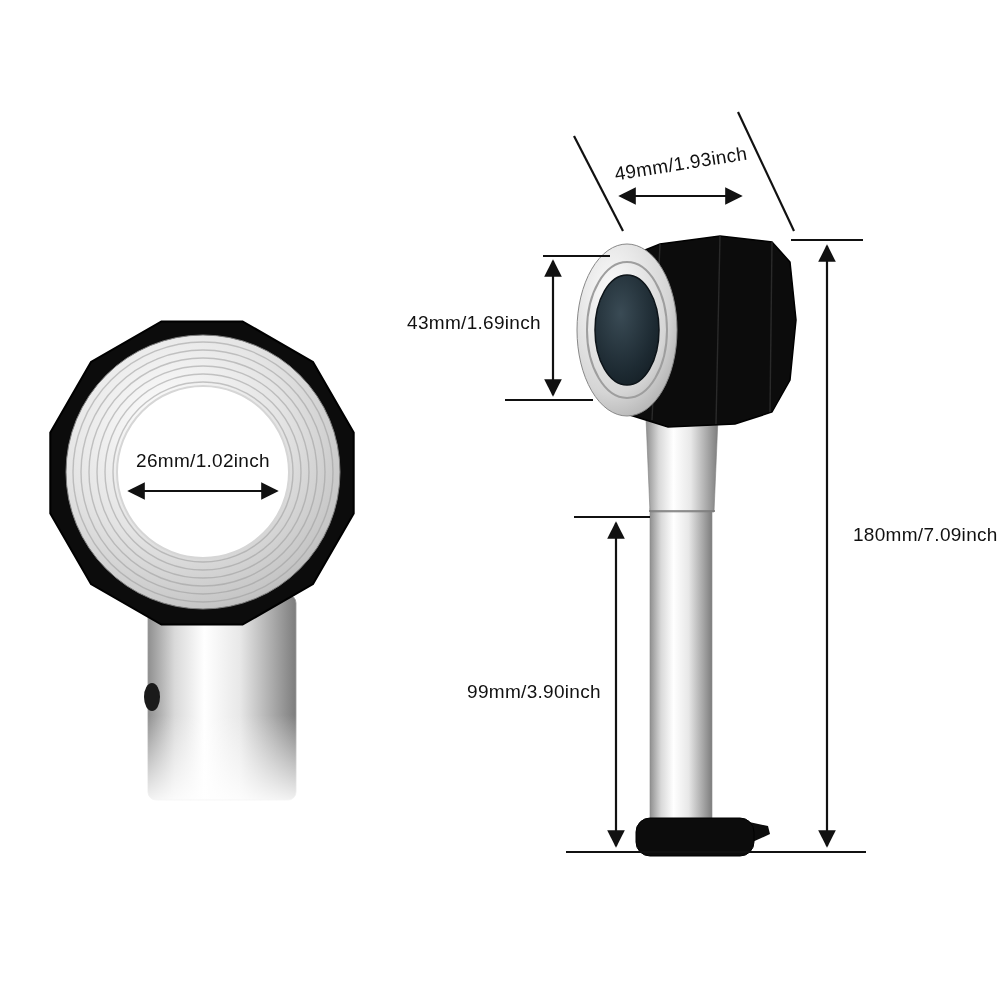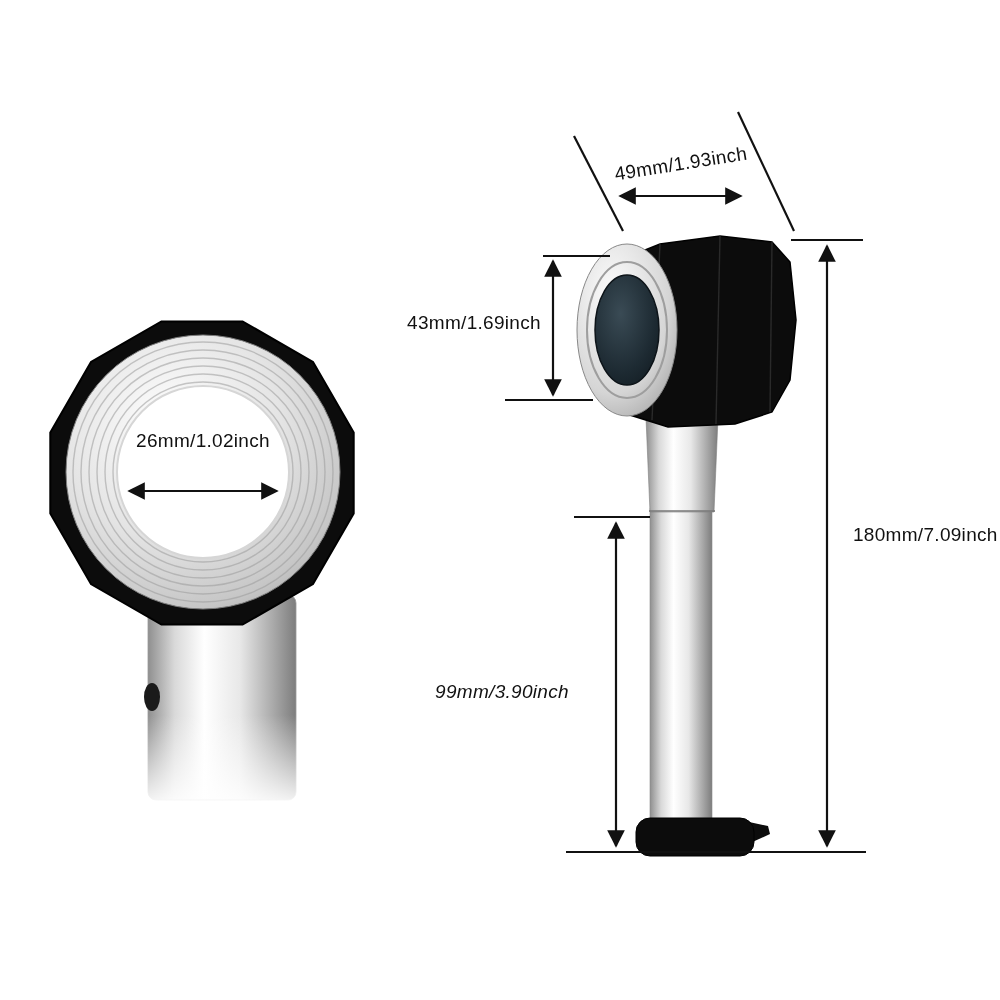--- a/index.html
+++ b/index.html
@@ -125,19 +125,19 @@
       <line x1="827" y1="246" x2="827" y2="846" marker-start="url(#arr)" marker-end="url(#arr)"></line>
 
       <line x1="566" y1="852" x2="866" y2="852"></line>
     </g>
   </svg>
 
   <div class="dim-label rot" style="left:600px;top:153px;width:162px;">49mm/1.93inch</div>
 
   <div class="dim-label" style="left:396px;top:312px;width:156px;">43mm/1.69inch</div>
 
-  <div class="dim-label" style="left:118px;top:430px;width:170px;">26mm/1.02inch</div>
+  <div class="dim-label" style="left:118px;top:450px;width:170px;">26mm/1.02inch</div>
 
   <div class="dim-label left-align" style="left:853px;top:524px;width:170px;">180mm/7.09inch</div>
 
-  <div class="dim-label" style="left:424px;top:681px;width:156px;font-style:italic;">99mm/3.90inch</div>
+  <div class="dim-label" style="left:456px;top:681px;width:156px;">99mm/3.90inch</div>
 
 </div>
 
 </body></html>

